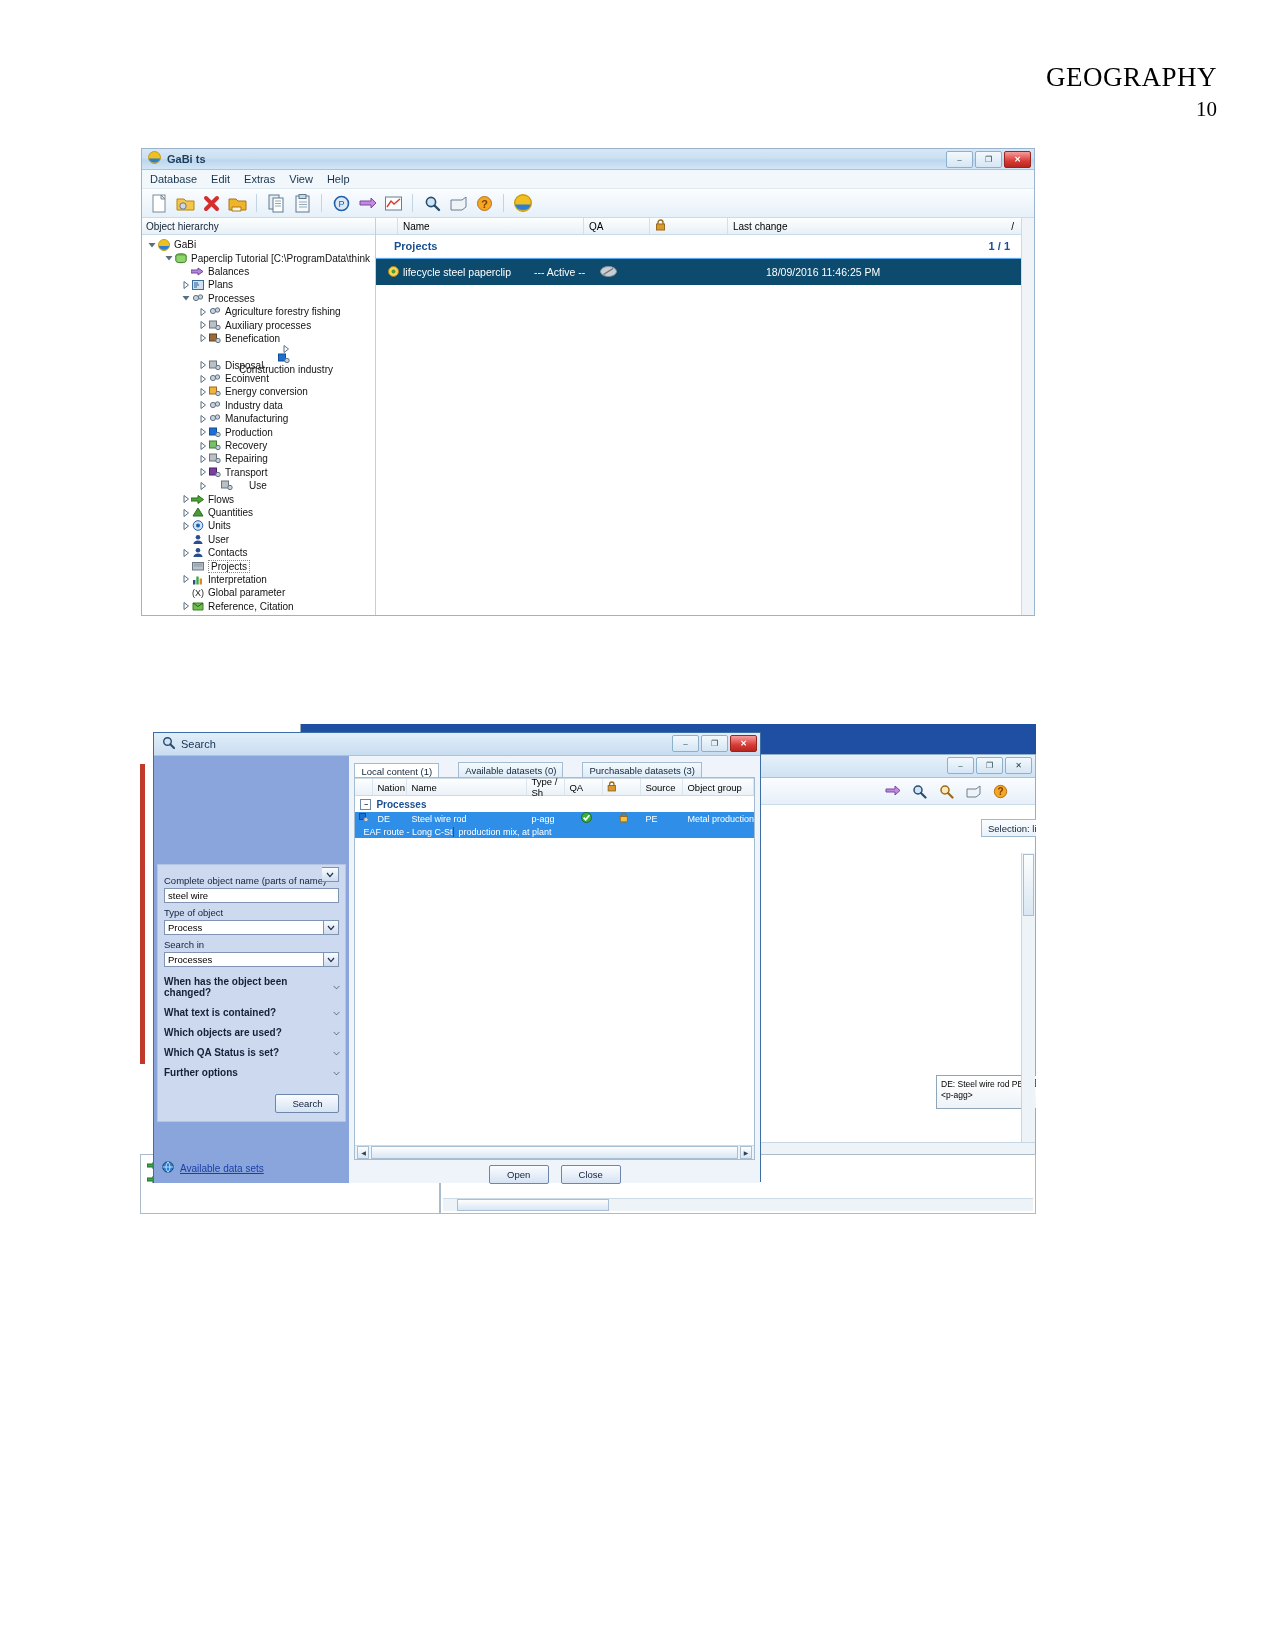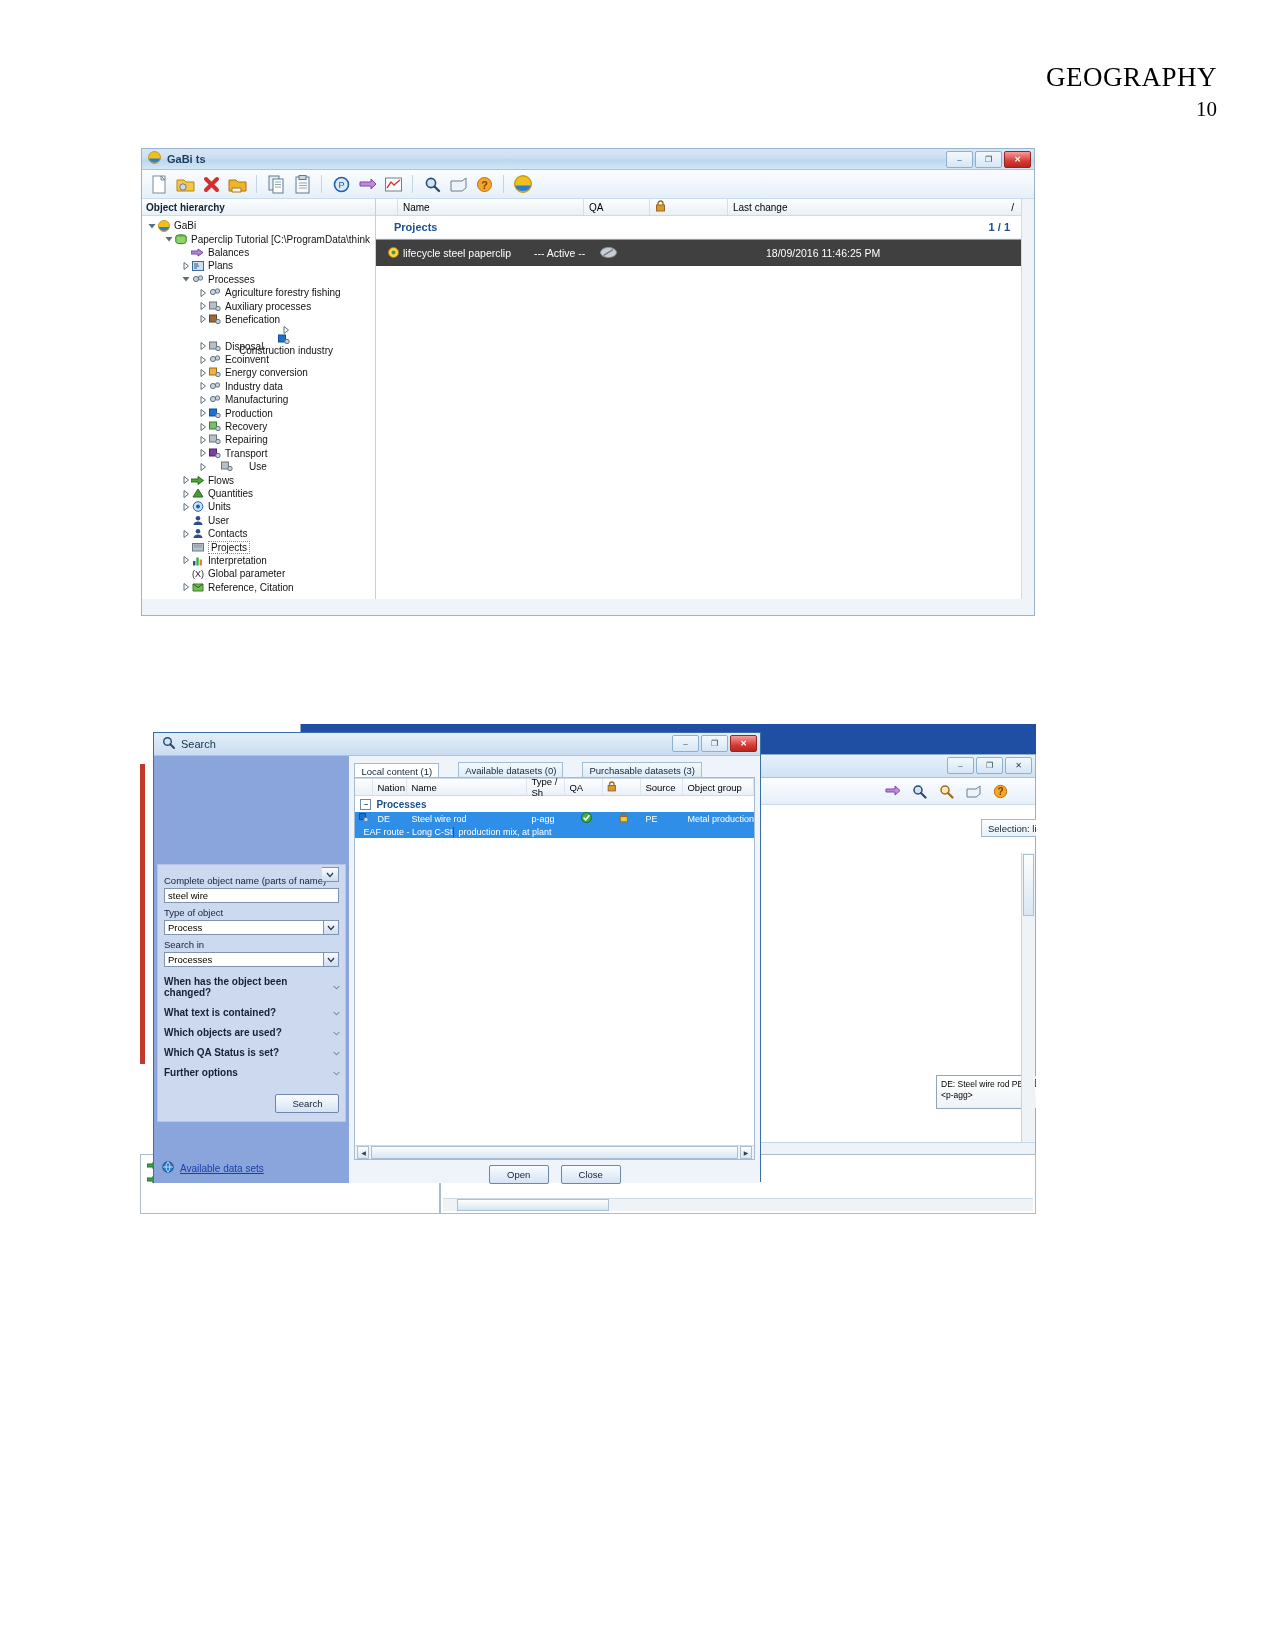--- a/index.html
+++ b/index.html
@@ -77,21 +77,21 @@
   .w1-left {
     width: 234px;
     background: #fff;
     border-right: 1px solid #bcd1e3;
     box-sizing: border-box;
   }
   .panel-head {
     height: 16px; font-size: 10px; color: #123;
     background: linear-gradient(to bottom,#fdfefe,#e8f0f7);
     border-bottom: 1px solid #c9dcec;
-    padding-left: 4px; display: flex; align-items: center; font-weight: bold;
+    padding-left: 4px; display: flex; align-items: center;
   }
   .tree { padding: 3px 0 0 4px; font-size: 10px; color: #111; }
   .tnode { display: flex; align-items: center; height: 13.4px; white-space: nowrap; }
   .tw { width: 11px; display:flex; align-items:center; justify-content:center; font-size:7px; color:#6a7d8e;}
   .tico { width: 13px; height: 11px; margin-right: 4px; display:flex; align-items:center; justify-content:center;}
   .tlabel { font-size: 10px; }
   .sel-box { border: 1px dotted #888; padding: 0 2px; }
 
   .w1-right { flex: 1; background: #fff; position: relative; }
   .grid-head {
@@ -102,21 +102,21 @@
   .gh {
     border-right: 1px solid #d3e0eb; padding-left: 5px;
     display: flex; align-items: center; box-sizing: border-box;
   }
   .group-row {
     height: 22px; display: flex; align-items: center; justify-content: space-between;
     padding: 0 8px 0 18px; color: #1b4f8f; font-weight: bold; font-size: 11px;
     background: #fff; border-bottom: 1px solid #eef3f8;
   }
   .data-row {
-    height: 26px; background: #404040;
+    height: 26px; background: #0c4a6e;
     display: flex; align-items: center; color: #fff; font-size: 10.5px;
     border-top: 1px solid #5fa9ee;
   }
   .dr-name { width: 146px; display:flex; align-items:center; gap:4px; padding-left: 12px;}
   .dr-active { width: 66px; }
   .dr-qa { width: 66px; display:flex; align-items:center; }
   .dr-date { padding-left: 100px; text-align: right; }
   .vsb {
     position: absolute; right: 0; top: 0; width: 12px; height: 100%;
     background: #f0f4f8; border-left: 1px solid #cdd; 
@@ -292,20 +292,27 @@
       </svg>
     </span>
     <span class="w1-title">GaBi ts</span>
     <div class="win-btns">
       <div class="win-btn">–</div>
       <div class="win-btn">❐</div>
       <div class="win-btn close">✕</div>
     </div>
   </div>
 
+  <div class="w1-menubar">
+    <span>Database</span>
+    <span>Edit</span>
+    <span>Extras</span>
+    <span>View</span>
+    <span>Help</span>
+  </div>
 
   <div class="w1-toolbar">
     <div class="tb-ico">
       <svg width="17" height="19">
           <rect x="2" y="1" width="12" height="17" fill="#fff" stroke="#7a8b99"></rect>
           <path d="M10 1 L14 5 L10 5 Z" fill="#dfe8ef" stroke="#7a8b99"></path>
         </svg>
     </div>
     <div class="tb-ico">
       <svg width="19" height="17">

